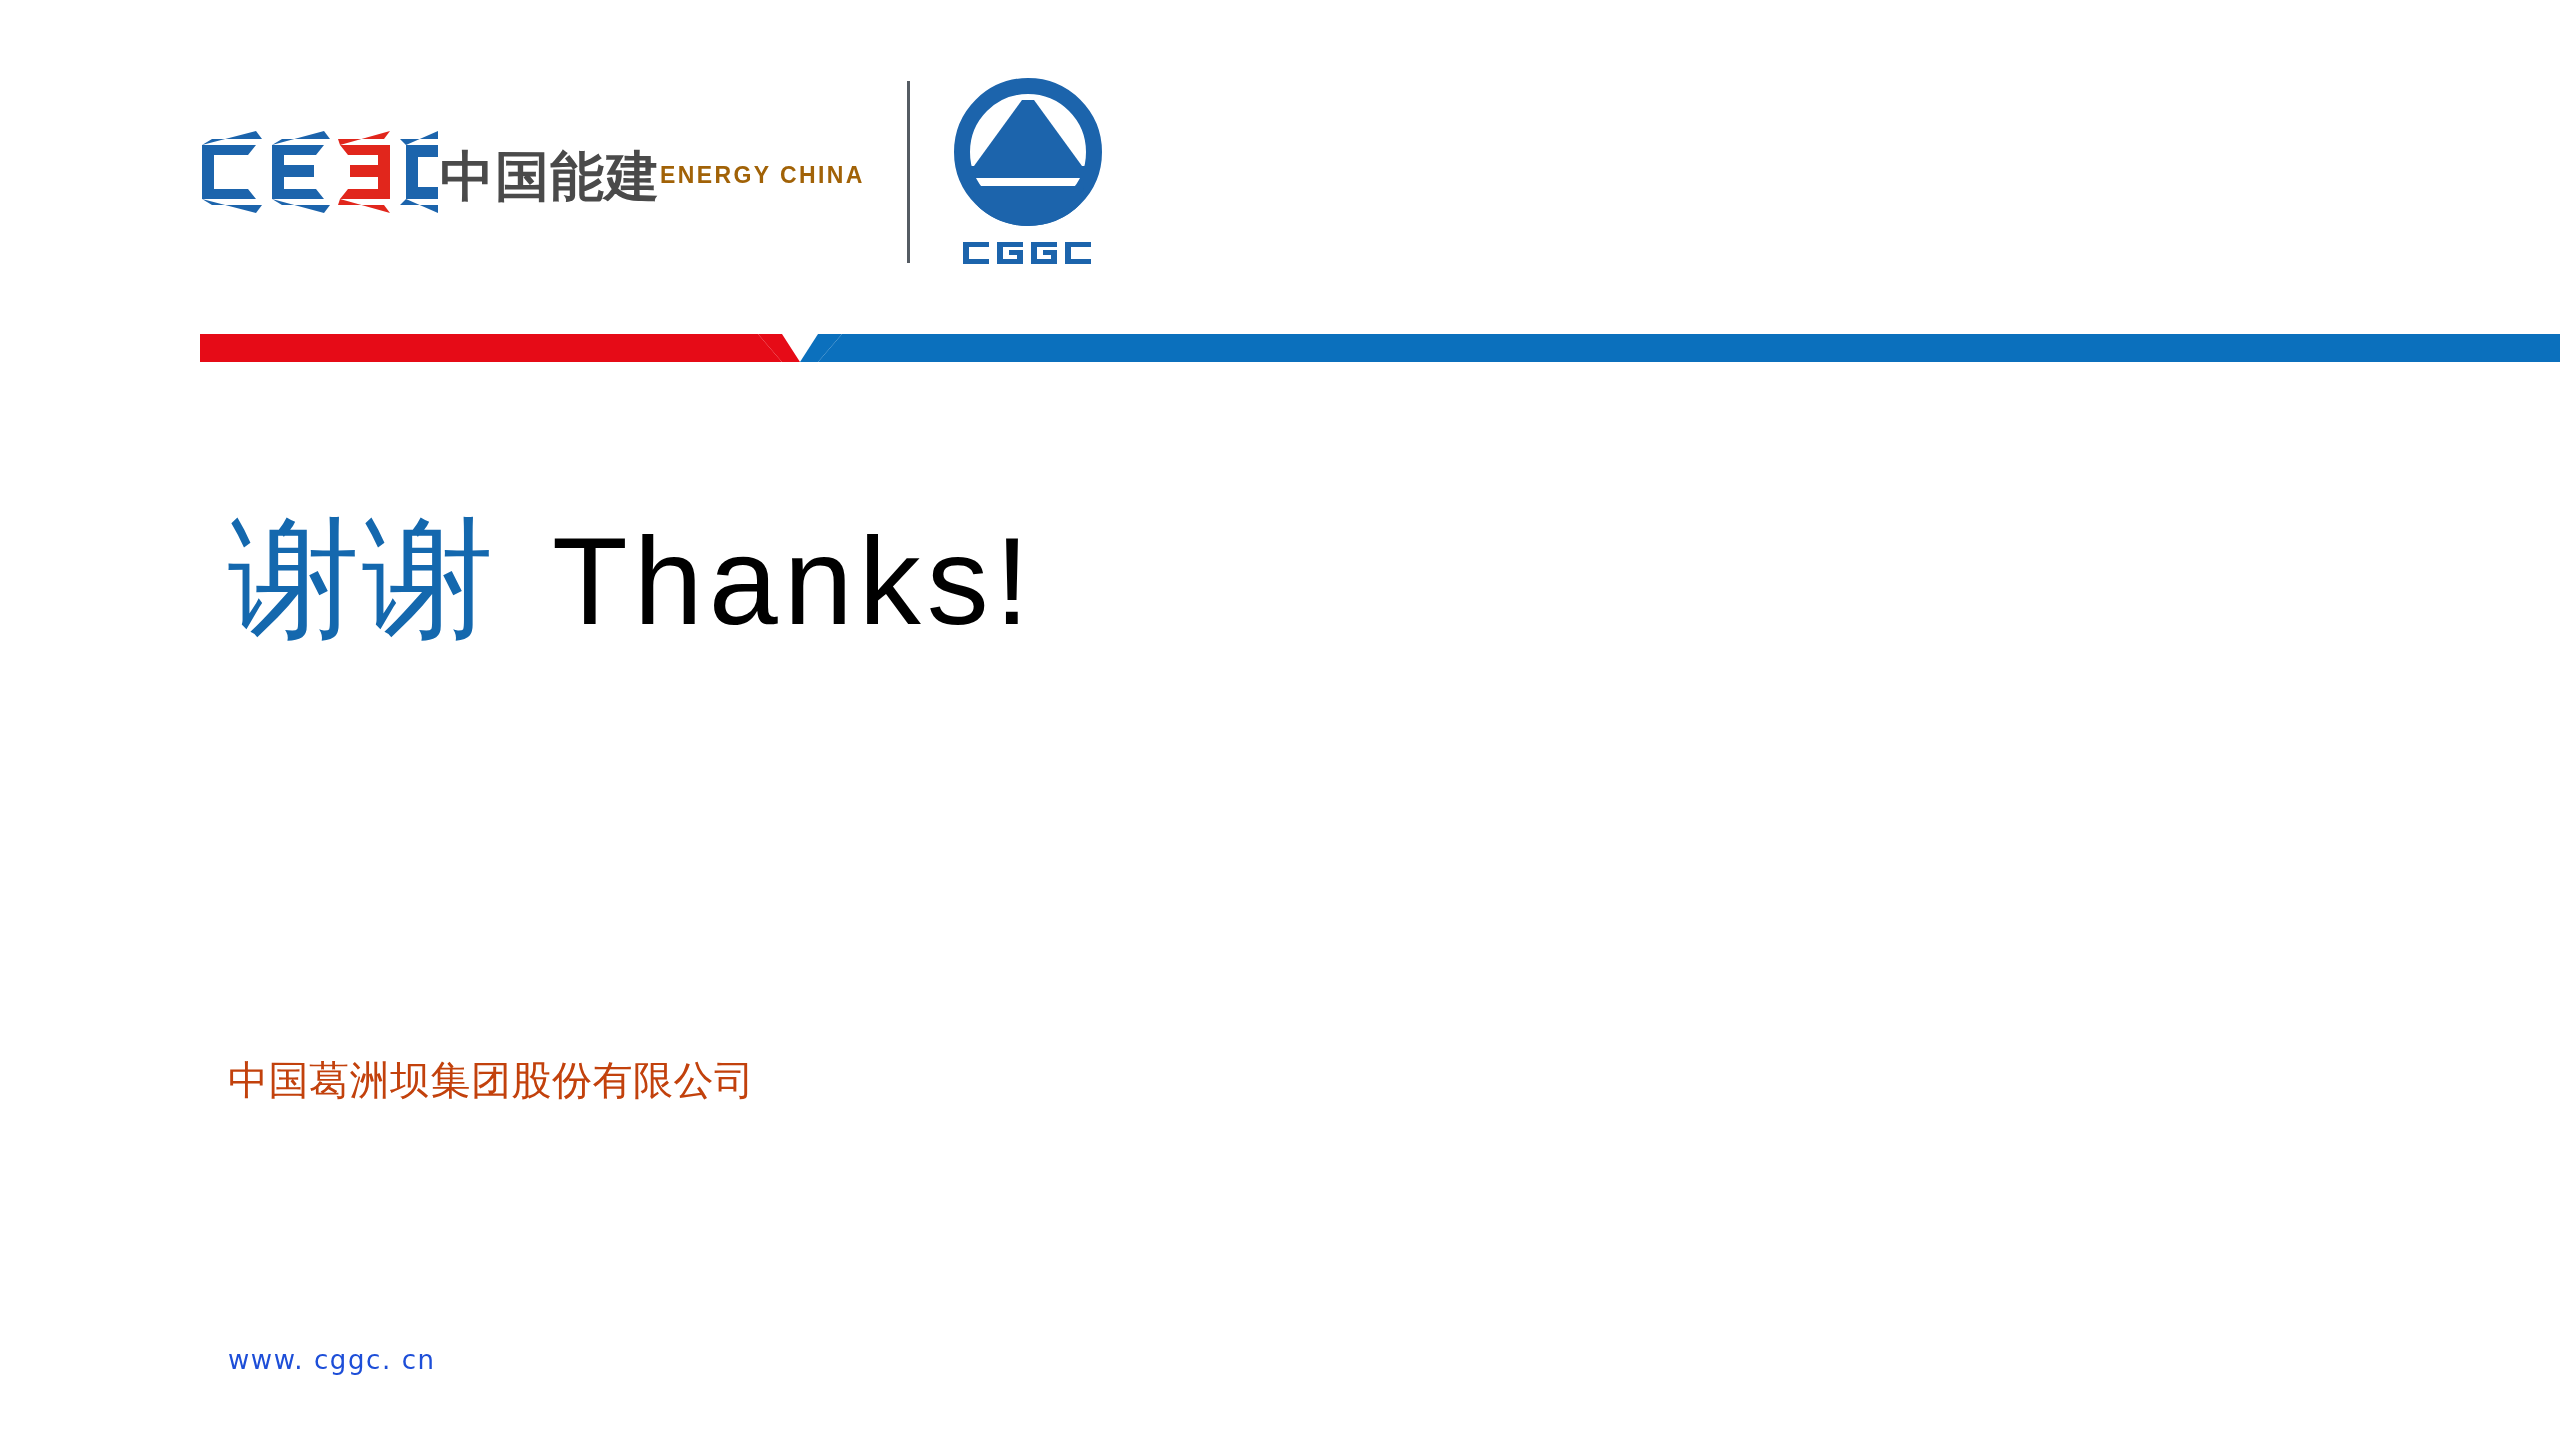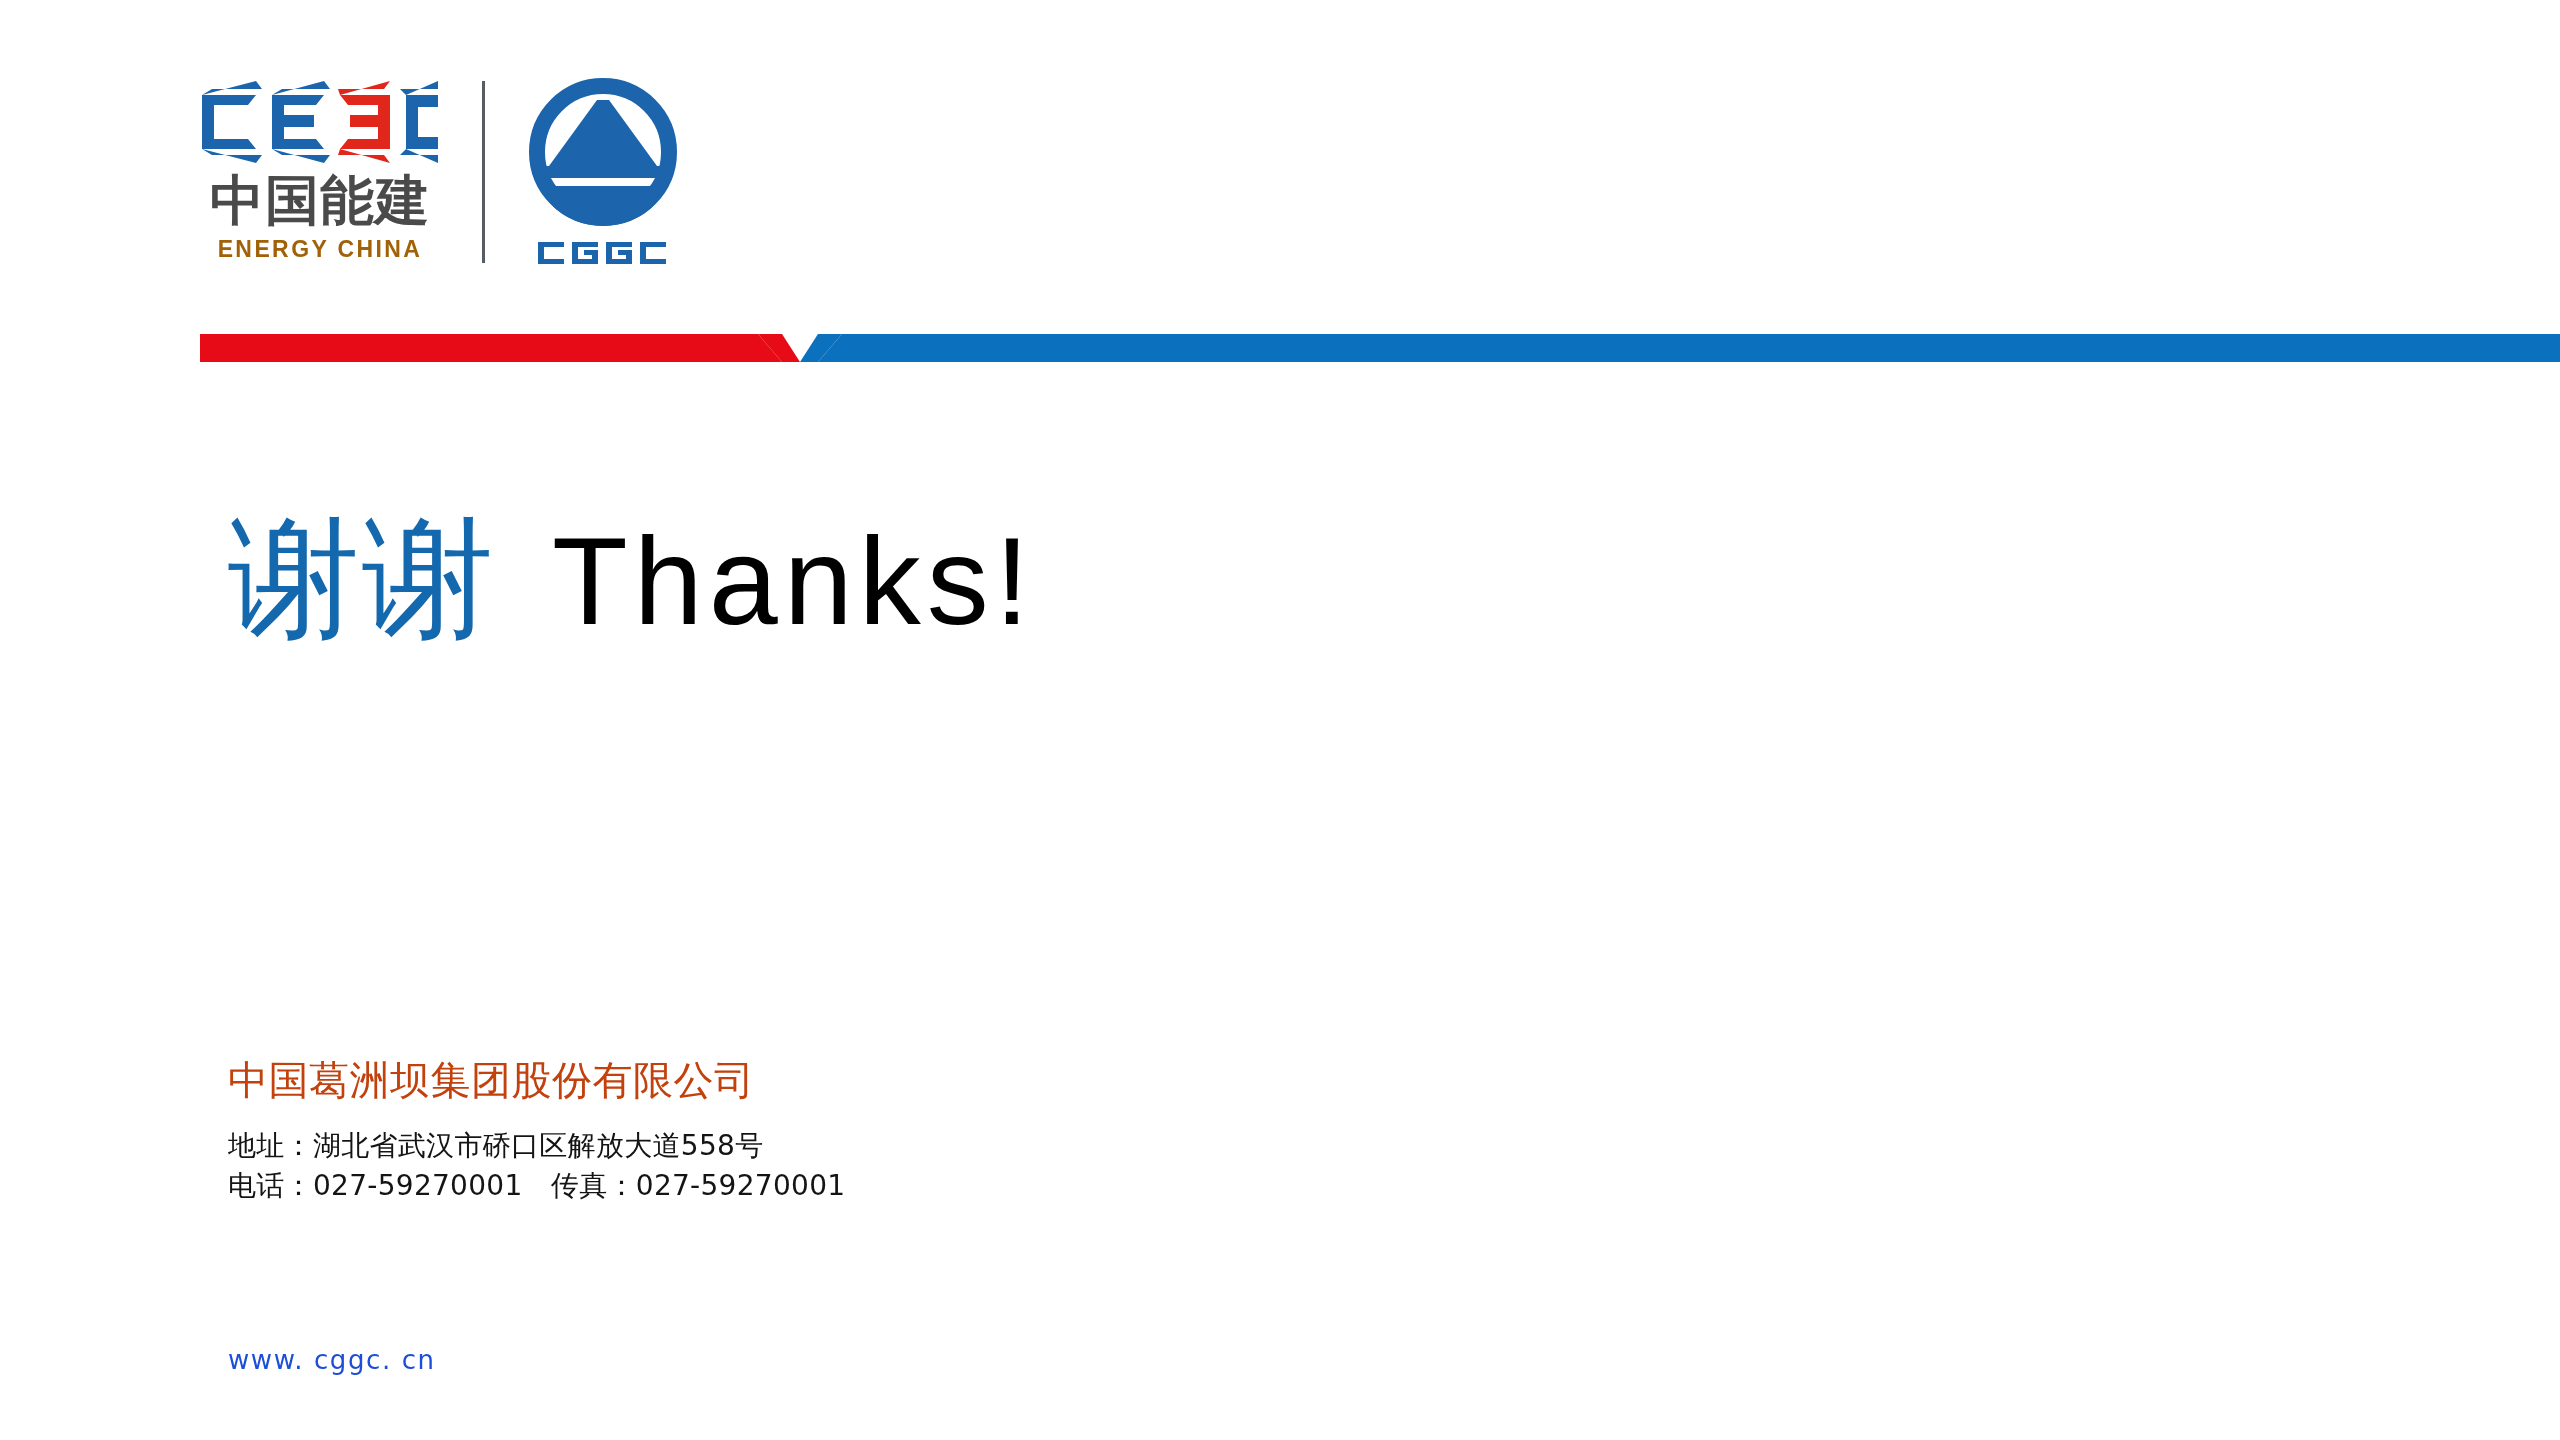--- a/index.html
+++ b/index.html
@@ -25,21 +25,21 @@
     position: absolute;
     left: 200px;
     top: 72px;
     display: flex;
     align-items: center;
     height: 200px;
   }
 
   .ceec-lockup {
     display: flex;
-    flex-direction: column;
+    flex-direction: row;
     align-items: center;
     justify-content: flex-end;
   }
 
   .ceec-mark { display: block; }
 
   .ceec-cn {
     font-family: "DejaVu Sans", sans-serif;
     font-size: 54px;
     font-weight: 700;
@@ -248,21 +248,17 @@
     <polygon points="842,0 2560,0 2560,28 818,28" fill="#0B70BD"></polygon>
   </svg>
 
   <div class="title-wrap">
     <span class="title-cn">谢谢</span>
     <span class="title-en">Thanks!</span>
   </div>
 
   <div class="company-info">
     <div class="company-name">中国葛洲坝集团股份有限公司</div>
-    <div class="company-lines">
-      <div class="company-line">地址：湖北省武汉市硚口区解放大道558号</div>
-      <div class="company-line">电话：027-59270001　传真：027-59270001</div>
-    </div>
   </div>
 
   <div class="site-url">www. cggc. cn</div>
 
 </div>
 
 </body></html>

